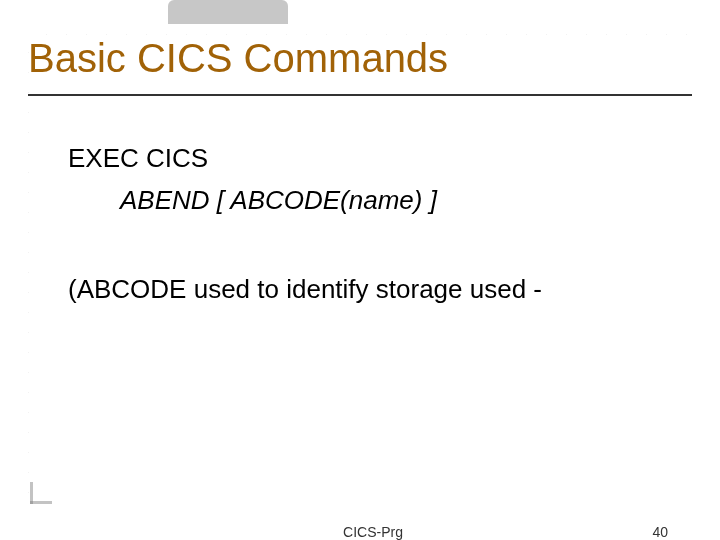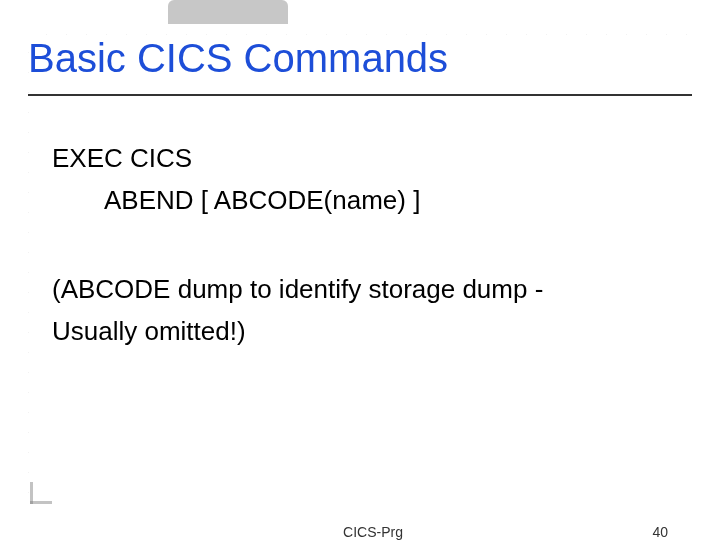--- a/index.html
+++ b/index.html
@@ -48,46 +48,47 @@
     border-top-right-radius: 6px;
     opacity: 0.55;
   }
   .title {
     position: absolute;
     top: 36px;
     left: 28px;
     right: 28px;
     font-size: 40px;
     font-weight: 400;
-    color: #1d4ed8;
+    color: #a16207;
     letter-spacing: 0px;
     padding-bottom: 6px;
   }
   .title-rule {
     position: absolute;
     top: 94px;
     left: 28px;
     right: 28px;
     height: 0;
     border-bottom: 2px solid #333;
   }
   .body {
     position: absolute;
     top: 140px;
-    left: 52px;
+    left: 68px;
     right: 40px;
     color: #000;
     font-size: 26px;
     line-height: 1.45;
   }
   .body .para {
     margin: 0 0 4px 0;
   }
   .body .indent {
     padding-left: 52px;
+    font-style: italic;
   }
   .gap {
     height: 48px;
   }
   .footer {
     position: absolute;
     bottom: 16px;
     left: 0;
     width: 720px;
     font-size: 14px;
@@ -133,22 +134,21 @@
   <div class="grid"></div>
   <div class="tab-shade"></div>
 
   <div class="title">Basic CICS Commands</div>
   <div class="title-rule"></div>
 
   <div class="body">
     <div class="para">EXEC CICS</div>
     <div class="para indent">ABEND [ ABCODE(name) ]</div>
     <div class="gap"></div>
-    <div class="para">(ABCODE dump to identify storage dump -</div>
-    <div class="para">Usually omitted!)</div>
+    <div class="para">(ABCODE used to identify storage used -</div>
   </div>
 
   <div class="corner"></div>
 
   <div class="footer">
     <span class="center">CICS-Prg</span>
     <span class="pageno">40</span>
   </div>
 </div>
 

